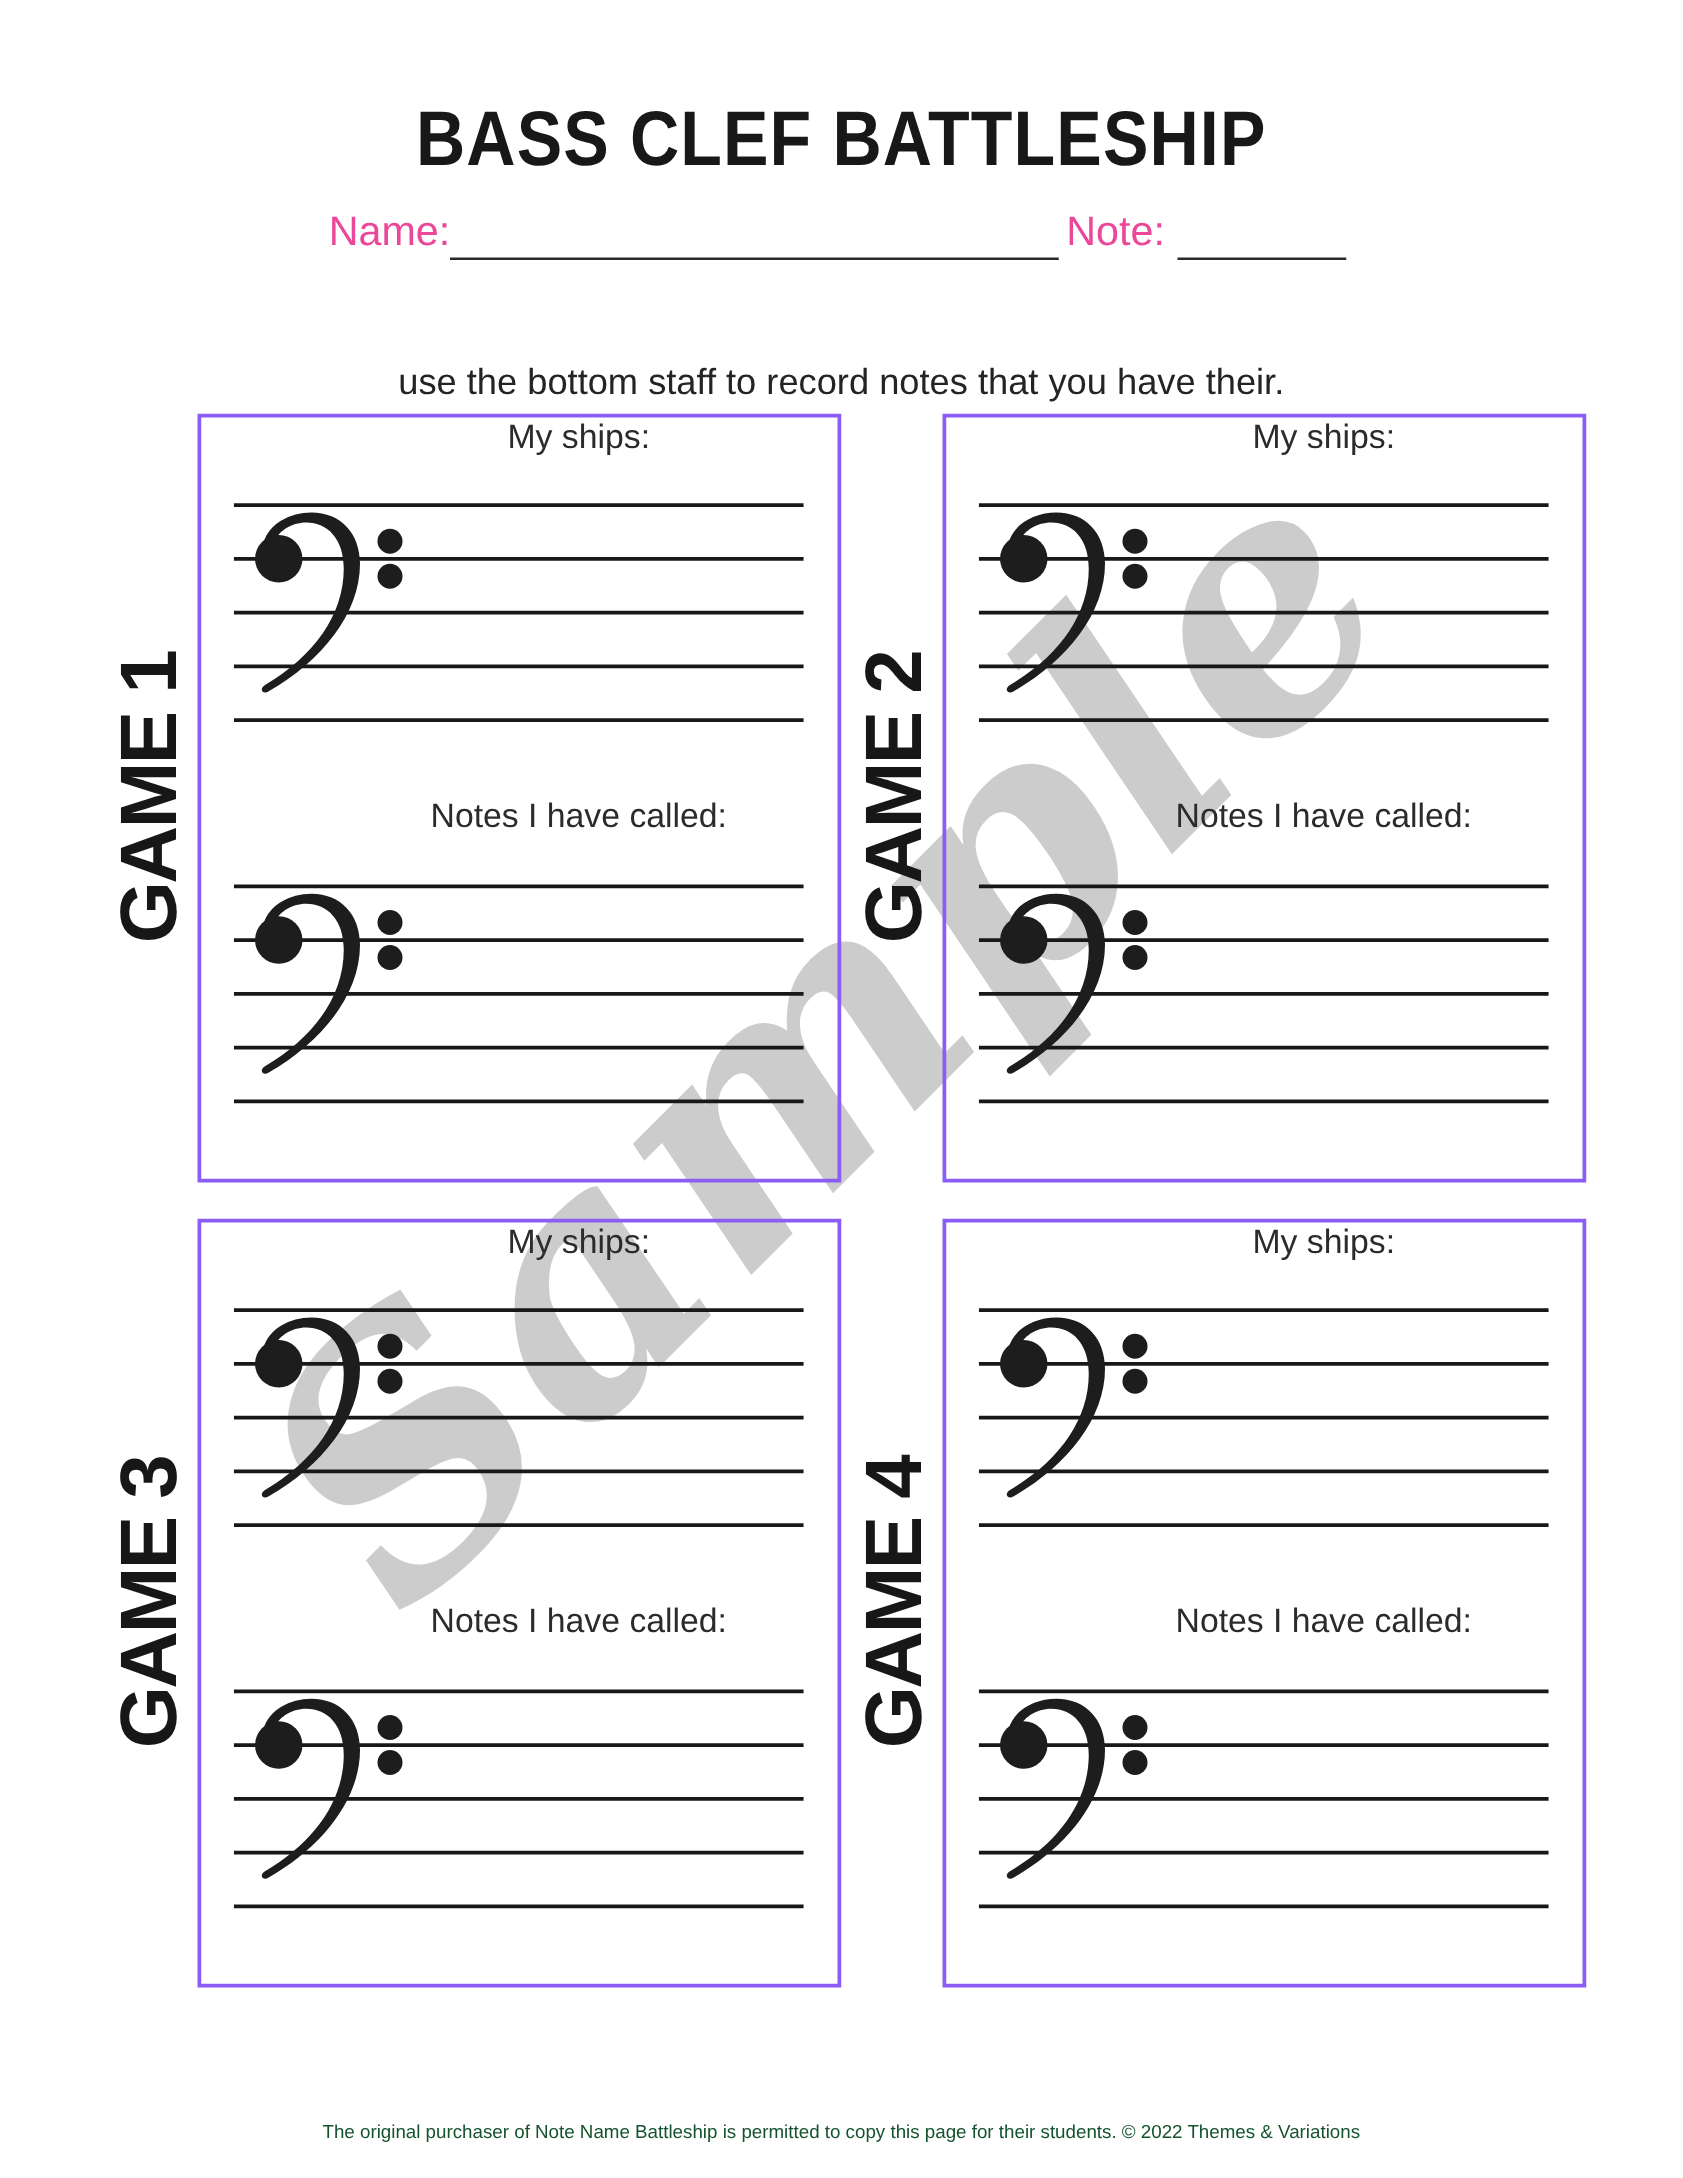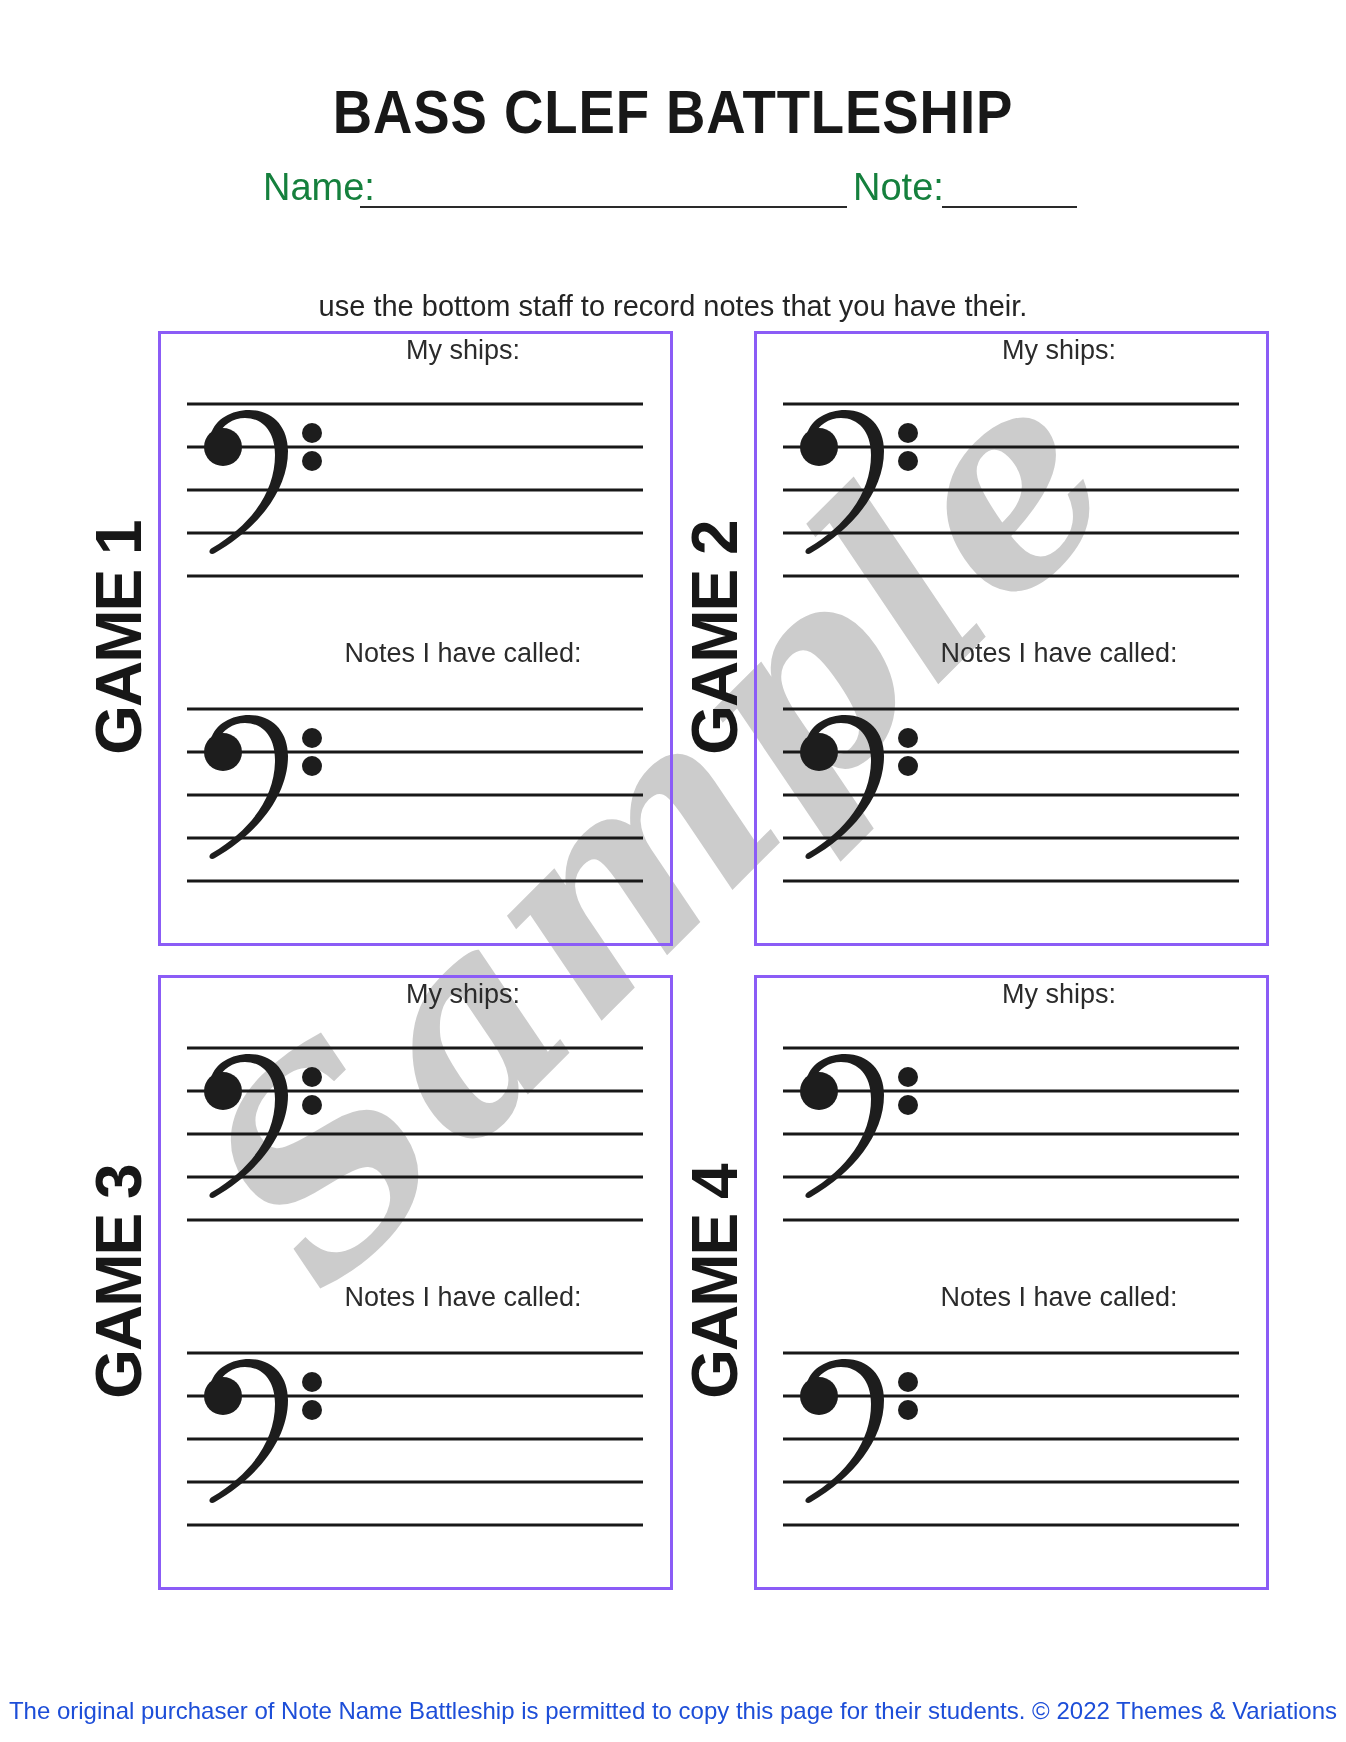--- a/index.html
+++ b/index.html
@@ -23,21 +23,21 @@
   }
   
   .title{
     position:absolute;left:673px;top:76px;margin:0;
     transform:translateX(-50%) scaleX(.88);
     transform-origin:center top;
     font-size:62px;font-weight:bold;letter-spacing:1px;
     color:#181818;white-space:nowrap;z-index:2;
   }
   .name-label,.grade-label{
-    position:absolute;top:166px;font-size:38px;color:#15803d;z-index:2;
+    position:absolute;top:166px;font-size:33px;color:#ec4899;z-index:2;
   }
   .name-label{left:263px;}
   .grade-label{left:853px;}
   .blank-line{
     position:absolute;top:178px;height:28px;
     border-bottom:2.5px solid #2a2a2a;z-index:2;
   }
   .name-blank{left:360px;width:487px;}
   .grade-blank{left:942px;width:135px;}
   .instr{
@@ -75,21 +75,21 @@
   .cap-called{top:319px;}
   .staff{position:absolute;left:26px;}
   .staff-top{top:45px;}
   .staff-bottom{top:350px;}
   .staff line{stroke:#181818;stroke-width:3;}
   .staff path,.staff circle{fill:#1d1d1d;}
   
   .footer{
     position:absolute;left:673px;top:1697px;
     transform:translateX(-50%);
-    font-size:24px;color:#1d4ed8;white-space:nowrap;z-index:2;
+    font-size:15px;color:#14532d;white-space:nowrap;z-index:2;
   }
 </style>
 </head>
 <body>
 
 <div class="page">
 
   <div class="watermark">Sample</div>
 
   <h1 class="title">BASS CLEF BATTLESHIP</h1>

